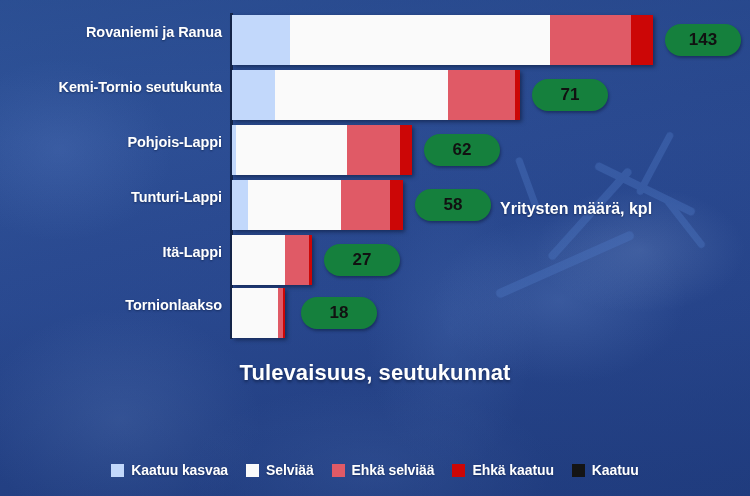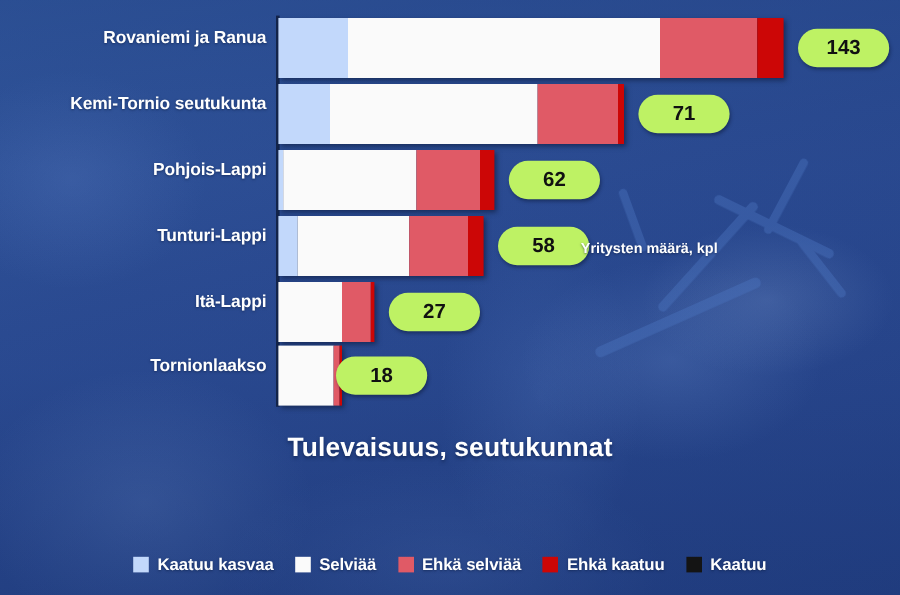--- a/index.html
+++ b/index.html
@@ -105,36 +105,36 @@
   .seg-maybe  { background: #E05A66; }
   .seg-risk   { background: #CC0606; }
 
   .value-pill {
     position: absolute;
     top: 9px;
     height: 32px;
     min-width: 48px;
     padding: 0 14px;
     border-radius: 16px;
-    background: #bef264;
+    background: #15803d;
     color: #111111;
     font-size: 17px;
     font-weight: bold;
     display: flex;
     align-items: center;
     justify-content: center;
     box-shadow: 1px 2px 3px rgba(8,20,48,0.45);
   }
 
   .unit-note {
     position: absolute;
-    left: 484px;
+    left: 500px;
     top: 200px;
     color: #FFFFFF;
-    font-size: 12px;
+    font-size: 16px;
     font-weight: bold;
     text-shadow: 0 1px 2px rgba(10,25,60,0.6);
     white-space: nowrap;
   }
 
   .chart-title {
     position: absolute;
     left: 0;
     right: 0;
     top: 360px;
@@ -250,21 +250,21 @@
       <div class="value-pill" style="left: 324px;">27</div>
     </div>
 
     <div class="bar-row" style="top:288px;">
       <div class="cat-label">Tornionlaakso</div>
       <div class="bar-track">
           <div class="seg seg-ok" style="width: 46px;"></div>
           <div class="seg seg-maybe" style="width: 5px;"></div>
           <div class="seg seg-risk" style="width: 2px;"></div>
         </div>
-      <div class="value-pill" style="left:280px;text-align:center;">18</div>
+      <div class="value-pill" style="left:301px;text-align:center;">18</div>
     </div>
 
     <div class="unit-note">Yritysten määrä, kpl</div>
 
     <div class="chart-title">Tulevaisuus, seutukunnat</div>
   </div>
 
   <div class="legend">
     <div class="legend-item">
       <span class="legend-swatch" style="background:#C2D8FB;"></span>

